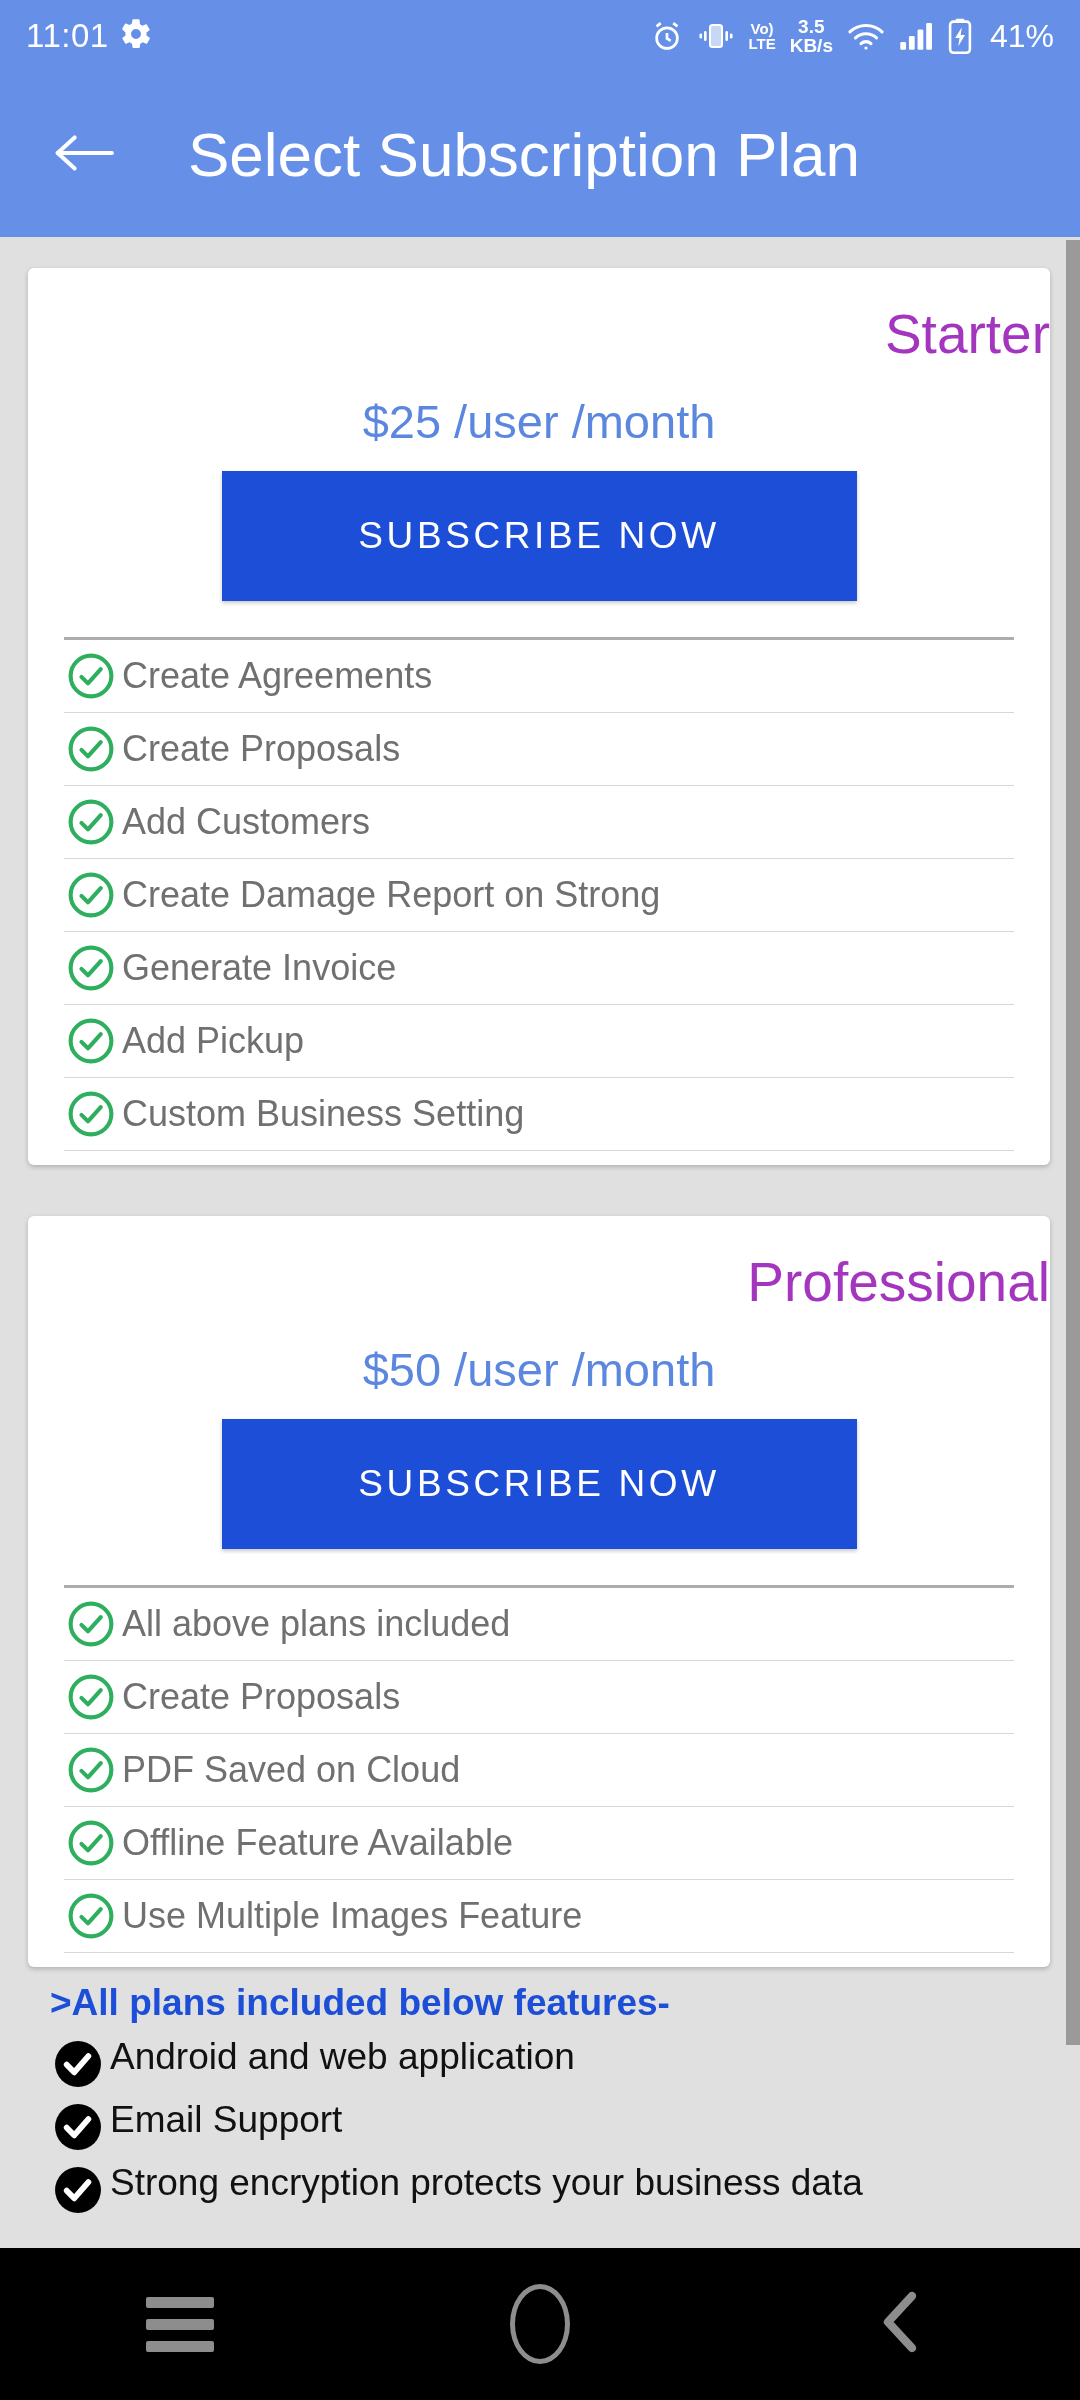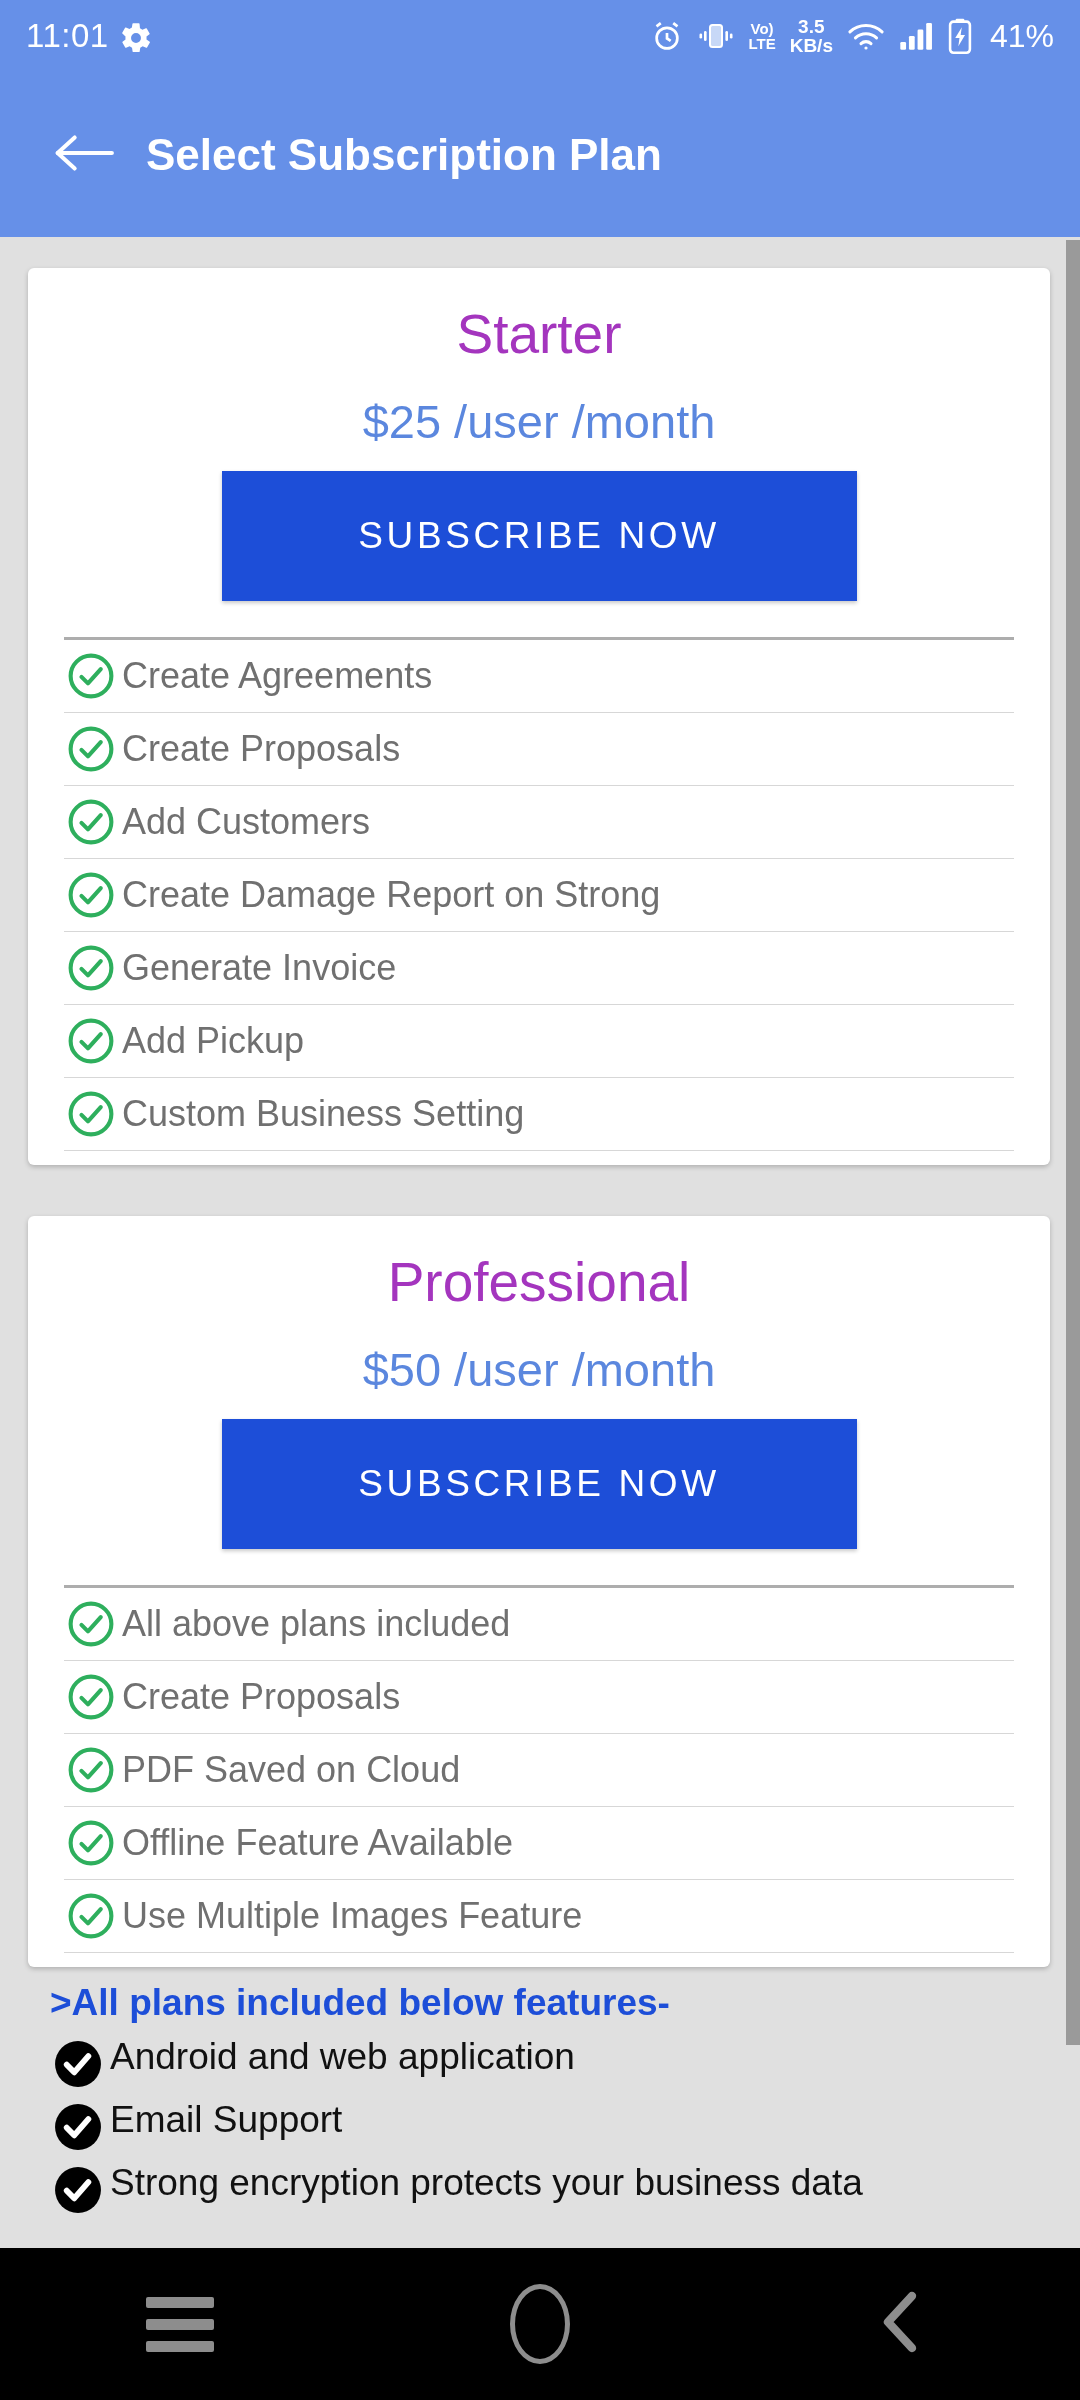--- a/index.html
+++ b/index.html
@@ -10,49 +10,49 @@
     overflow:hidden;
   }
   #screen { position:relative; width:1080px; height:2400px; background:#e0e0e0; }
 
   
   .statusbar {
     position:absolute; top:0; left:0; width:1080px; height:72px;
     background:#6690e8; color:#fff;
     display:flex; align-items:center; padding:0 26px;
   }
-  .sb-left { display:flex; align-items:flex-end; gap:10px; }
+  .sb-left { display:flex; align-items:flex-start; gap:10px; }
   .sb-clock { font-size:33px; letter-spacing:.5px; }
   .sb-right { margin-left:auto; display:flex; align-items:center; gap:14px; }
   .sb-ico { display:flex; align-items:center; justify-content:center; }
   .sb-net { display:flex; flex-direction:column; align-items:center; line-height:1.02; font-size:19px; font-weight:700; }
   .sb-volte { display:flex; flex-direction:column; align-items:center; line-height:1; font-size:15px; font-weight:700; }
   .sb-batt-pct { font-size:32px; margin-left:3px; }
 
   
   .appbar {
     position:absolute; top:72px; left:0; width:1080px; height:165px;
     background:#6690e8; display:flex; align-items:center; padding-left:50px;
   }
   .appbar-back { width:68px; height:68px; display:flex; align-items:center; justify-content:center; flex:none; }
-  .appbar-title { color:#fff; font-size:44px; margin-left:28px; white-space:nowrap;font-weight:bold; }
+  .appbar-title { color:#fff; font-size:62px; margin-left:70px; white-space:nowrap; }
 
   
   .scroll-area { position:absolute; top:237px; left:0; width:1080px; height:2011px; background:#e0e0e0; }
 
   .scrollbar-track { position:absolute; right:0; top:3px; width:14px; height:1805px; }
   .scrollbar-thumb { width:100%; height:100%; background:#9a9a9a; }
 
   
   .card {
     position:absolute; left:28px; width:1022px;
     background:#fff; border-radius:6px;
     box-shadow:0 2px 5px rgba(0,0,0,.22);
   }
-  .card-title { text-align:center; color:#a435be; font-size:55px; padding-top:34px; }
+  .card-title { text-align:right; color:#a435be; font-size:55px; padding-top:34px; }
   .card-price { text-align:center; color:#5b87de; font-size:47px; padding-top:28px; }
   .card-btn-wrap { display:flex; justify-content:center; padding-top:22px; }
   .subscribe-btn {
     width:635px; height:130px; background:#1d4ed8; border:none;
     color:#fff; font-size:37px; letter-spacing:3.6px;
     font-family:"Liberation Sans", sans-serif;
     display:flex; align-items:center; justify-content:center;
     box-shadow:0 2px 4px rgba(0,0,0,.22);
   }
   .feature-list { margin:36px 36px 0 36px; border-top:3px solid #adadad; }

